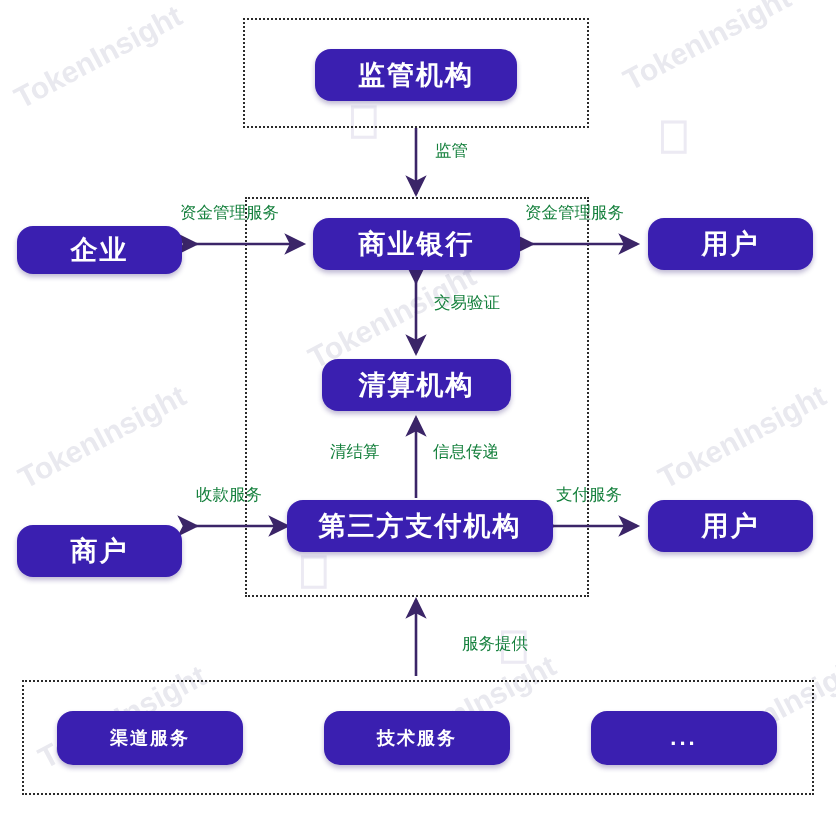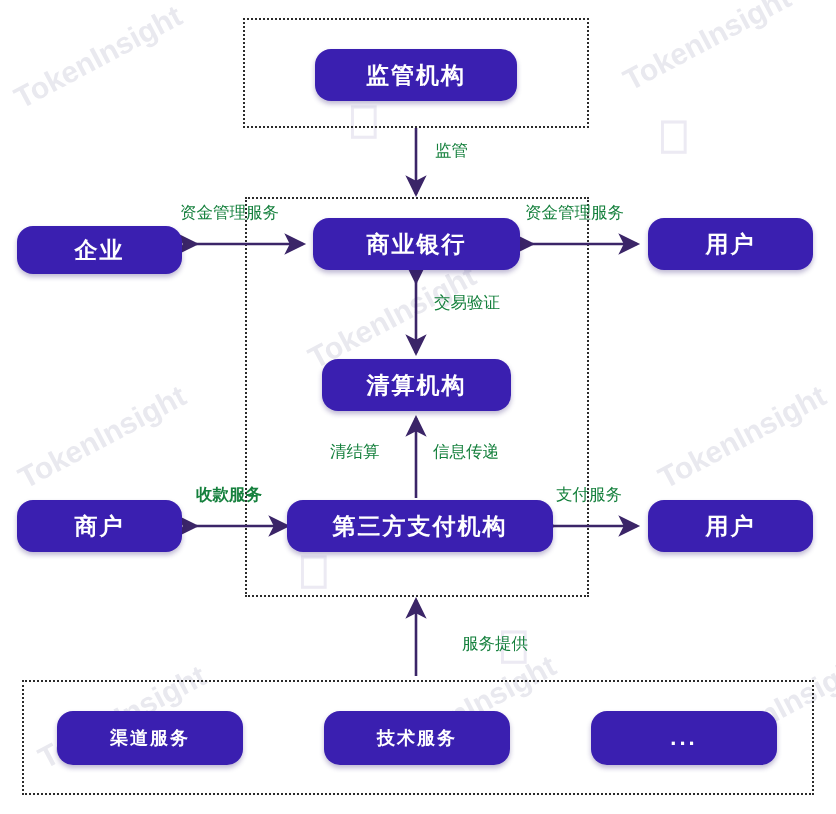--- a/index.html
+++ b/index.html
@@ -48,21 +48,21 @@
     background:#3a1fb0;
     border-radius:16px;
     display:flex;align-items:center;justify-content:center;
     color:#ffffff;
     font-weight:700;
     letter-spacing:2px;
     box-shadow:0 3px 5px rgba(40,20,110,0.30);
     z-index:3;
     box-sizing:border-box;
   }
-  .node.big{font-size:23px;}
+  .node.big{font-size:27px;}
   .node.mid{font-size:18px;}
   .node.dots{font-size:22px;letter-spacing:3px;}
 
   
   .arrowsvg{position:absolute;left:0;top:0;width:836px;height:814px;z-index:2;pointer-events:none;}
 
   
   .elabel{
     position:absolute;
     color:#15803d;
@@ -126,21 +126,21 @@
   <div class="node big" style="left:315px;top:49px;width:202px;height:52px;">监管机构</div>
 
   <div class="node big" style="left:17px;top:218px;width:165px;height:48px;margin-top:8px;">企业</div>
 
   <div class="node big" style="left:313px;top:218px;width:207px;height:52px;">商业银行</div>
 
   <div class="node big" style="left:648px;top:218px;width:165px;height:52px;">用户</div>
 
   <div class="node big" style="left:322px;top:359px;width:189px;height:52px;">清算机构</div>
 
-  <div class="node big" style="left:17px;top:500px;width:165px;height:52px;">商户</div>
+  <div class="node big" style="left:17px;top:525px;width:165px;height:52px;">商户</div>
 
   <div class="node big" style="left:287px;top:500px;width:266px;height:52px;">第三方支付机构</div>
 
   <div class="node big" style="left:648px;top:500px;width:165px;height:52px;">用户</div>
 
   <div class="node mid" style="left:57px;top:711px;width:186px;height:54px;">渠道服务</div>
 
   <div class="node mid" style="left:324px;top:711px;width:186px;height:54px;">技术服务</div>
 
   <div class="node dots" style="left:591px;top:711px;width:186px;height:54px;">...</div>
@@ -150,19 +150,19 @@
   <div class="elabel" style="left:180px;top:202px;">资金管理服务</div>
 
   <div class="elabel" style="left:525px;top:202px;">资金管理服务</div>
 
   <div class="elabel" style="left:434px;top:292px;">交易验证</div>
 
   <div class="elabel" style="left:330px;top:441px;">清结算</div>
 
   <div class="elabel" style="left:433px;top:441px;">信息传递</div>
 
-  <div class="elabel" style="left:196px;top:484px;font-weight:bold;">收款服务</div>
+  <div class="elabel" style="left:196px;top:484px;">收款服务</div>
 
   <div class="elabel" style="left:556px;top:484px;">支付服务</div>
 
   <div class="elabel" style="left:462px;top:633px;">服务提供</div>
 
 </div>
 
 </body></html>

